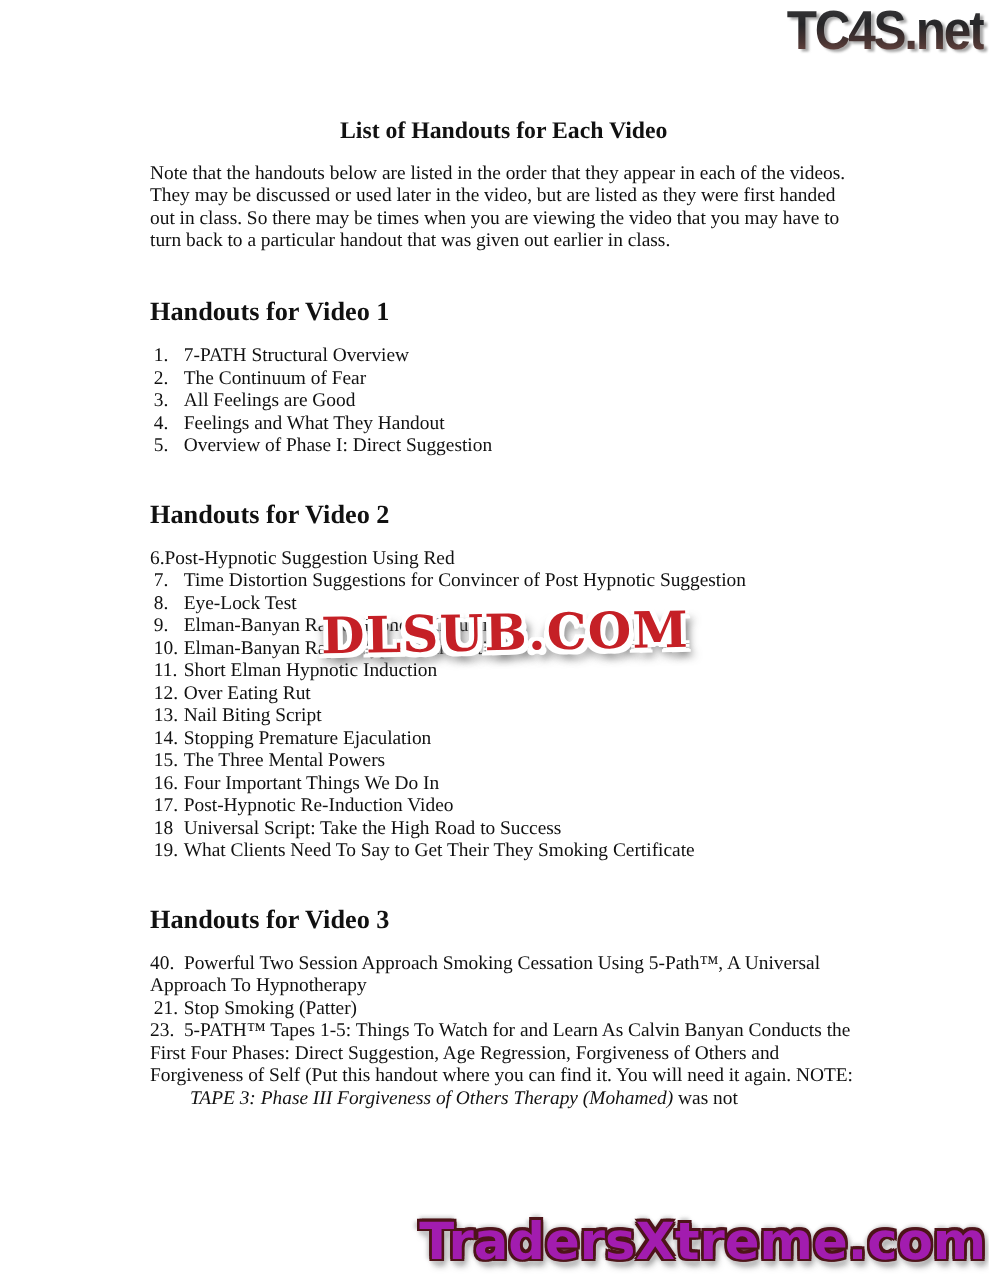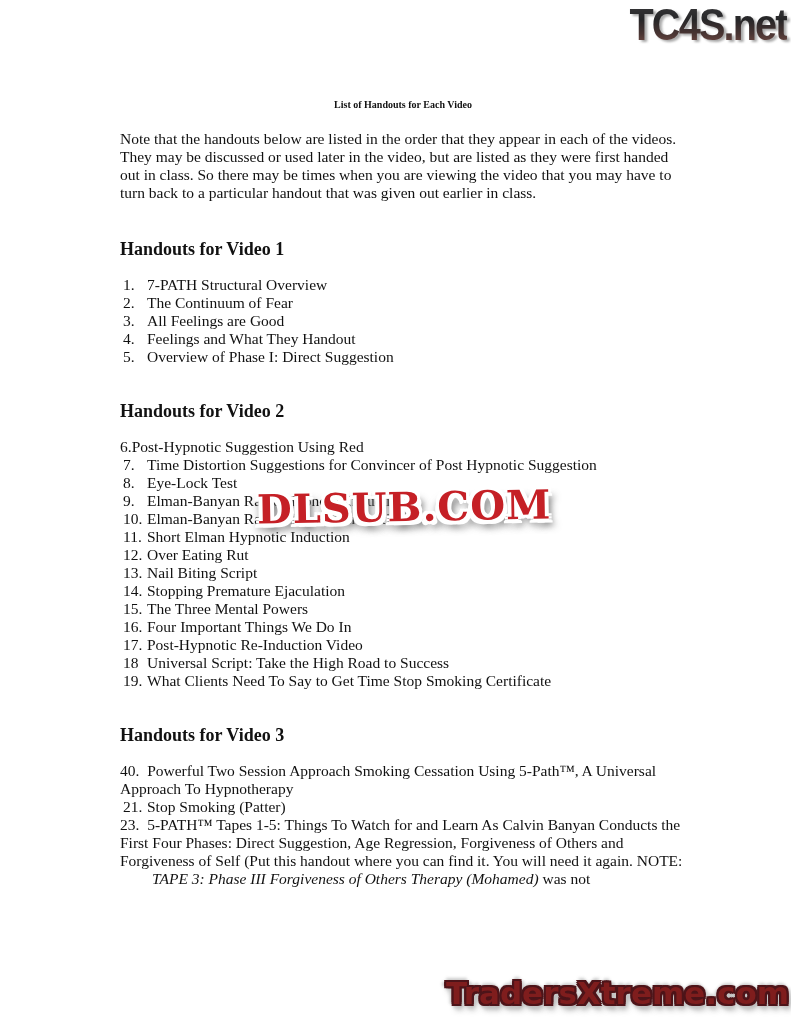--- a/index.html
+++ b/index.html
@@ -10,26 +10,26 @@
     color:#111111;
   }
   .page{position:absolute;inset:0;background:#ffffff;}
 
   
   .doc{
     position:absolute;left:120px;top:96px;width:566px;
     font-size:15.5px;line-height:18px;
   }
   .title{
-    font-size:10px;line-height:18px;margin:0;
+    font-size:19px;line-height:18px;margin:0;
     font-weight:bold;text-align:center;
   }
   .intro{margin:16px 0 0 0;}
   .sec-h{
-    font-size:18px;line-height:18px;font-weight:bold;
+    font-size:21px;line-height:18px;font-weight:bold;
     margin:36px 0 0 0;
   }
   #sections .section:first-child .sec-h{margin-top:38px;}
   .sec-list{margin-top:18px;}
   .li{display:block;}
   .li.hang{display:flex;}
   .num{flex:0 0 27px;width:27px;padding-left:3px;box-sizing:border-box;}
   .txt{flex:1;}
   .li.flow{white-space:pre-wrap;}
   .it{font-style:italic;margin-left:32px;}
@@ -56,23 +56,23 @@
     text-shadow:
       -3px -3px 0 #ffffff, 3px -3px 0 #ffffff, -3px 3px 0 #ffffff, 3px 3px 0 #ffffff,
       -3px 0 0 #ffffff, 3px 0 0 #ffffff, 0 -3px 0 #ffffff, 0 3px 0 #ffffff,
       -4px 4px 0 #ffffff, 4px 4px 0 #ffffff,
       6px 7px 7px rgba(90,90,90,0.8),
       -4px 7px 7px rgba(120,120,120,0.6);
   }
   .wm-bottom{
     position:absolute;right:2px;top:973px;
     font-family:"DejaVu Sans", sans-serif;
-    font-weight:bold;font-size:31px;line-height:40px;
+    font-weight:bold;font-size:41px;line-height:40px;
     letter-spacing:0px;
-    color:#7f1d1d;
+    color:#a21caf;
     text-shadow:
       -2px -2px 0 #4d1419, 2px -2px 0 #4d1419, -2px 2px 0 #4d1419, 2px 2px 0 #4d1419,
       -2px 0 0 #4d1419, 2px 0 0 #4d1419, 0 -2px 0 #4d1419, 0 2px 0 #4d1419,
       -4px 0 3px rgba(200,200,200,0.9), 4px 0 3px rgba(200,200,200,0.9),
       0 -4px 3px rgba(200,200,200,0.9), 0 4px 3px rgba(200,200,200,0.9),
       3px 5px 6px rgba(110,110,110,0.85);
   }
 </style>
 </head>
 <body>
@@ -157,21 +157,21 @@
             <div class="li hang">
               <span class="num">17.</span>
               <span class="txt">Post-Hypnotic Re-Induction Video</span>
             </div>
             <div class="li hang">
               <span class="num">18</span>
               <span class="txt">Universal Script: Take the High Road to Success</span>
             </div>
             <div class="li hang">
               <span class="num">19.</span>
-              <span class="txt">What Clients Need To Say to Get Time Stop Smoking Certificate</span>
+              <span class="txt">What Clients Need To Say to Get Their They Smoking Certificate</span>
             </div>
           </div>
         </div>
         <div class="section">
           <h2 class="sec-h">Handouts for Video 3</h2>
           <div class="sec-list">
             <div class="li flow"><span>40.  Powerful Two Session Approach Smoking Cessation Using 5-Path™, A Universal Approach To Hypnotherapy</span></div>
             <div class="li hang">
               <span class="num">21.</span>
               <span class="txt">Stop Smoking (Patter)</span>

